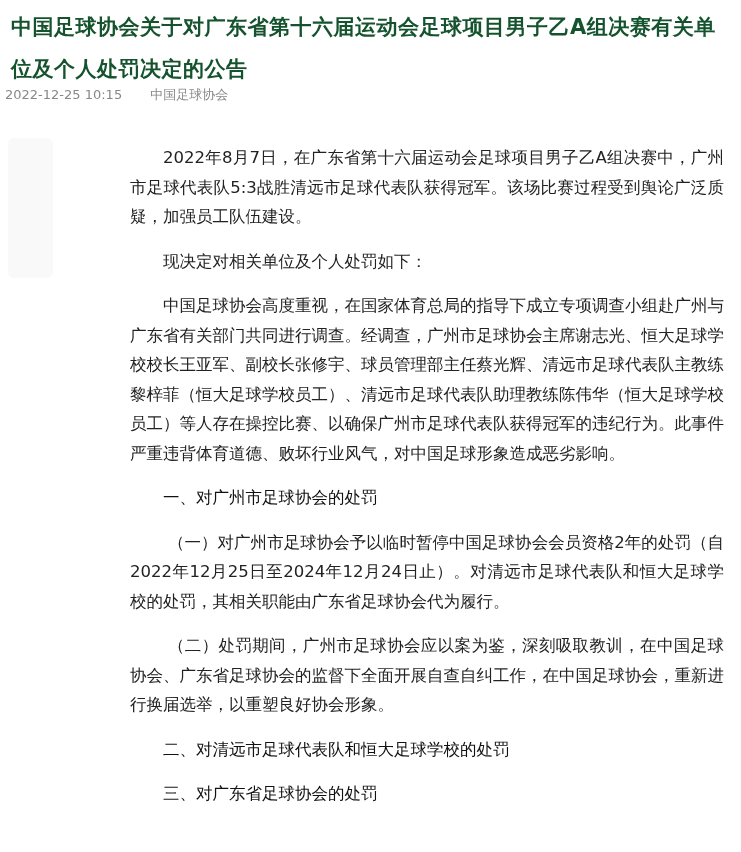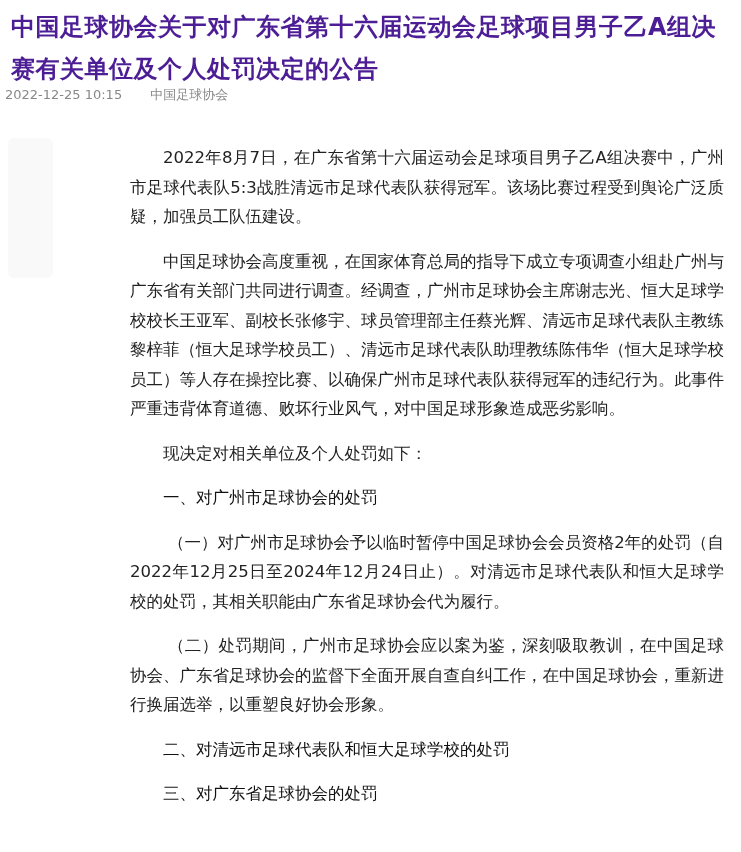--- a/index.html
+++ b/index.html
@@ -3,22 +3,22 @@
 <meta charset="utf-8">
 <style>
   html, body { margin: 0; padding: 0; background: #ffffff; }
   body {
     width: 741px; height: 852px; overflow: hidden; position: relative;
     font-family: "DejaVu Sans", "Liberation Sans", sans-serif;
     color: #222222;
   }
   .title {
     position: absolute; left: 11px; top: 6px; width: 725px;
-    font-size: 24px; font-weight: bold; line-height: 42px;
-    color: #4c1d95; margin: 0; letter-spacing: 0.5px;
+    font-size: 21px; font-weight: bold; line-height: 42px;
+    color: #14532d; margin: 0; letter-spacing: 0.5px;
   }
   .meta {
     position: absolute; left: 5px; top: 85px;
     font-size: 13px; color: #888888; line-height: 20px;
   }
   .meta span { margin-right: 24px; }
   .ghost {
     position: absolute; left: 8px; top: 138px; width: 45px; height: 140px;
     background: #f9f9f9; border-radius: 6px;
   }
@@ -40,22 +40,22 @@
 
 <div class="meta">
   <span>2022-12-25 10:15</span>
   <span>中国足球协会</span>
 </div>
 
 <div class="ghost"></div>
 
 <div class="article">
   <p>2022年8月7日，在广东省第十六届运动会足球项目男子乙A组决赛中，广州市足球代表队5:3战胜清远市足球代表队获得冠军。该场比赛过程受到舆论广泛质疑，加强员工队伍建设。</p>
+  <p>现决定对相关单位及个人处罚如下：</p>
   <p>中国足球协会高度重视，在国家体育总局的指导下成立专项调查小组赴广州与广东省有关部门共同进行调查。经调查，广州市足球协会主席谢志光、恒大足球学校校长王亚军、副校长张修宇、球员管理部主任蔡光辉、清远市足球代表队主教练黎梓菲（恒大足球学校员工）、清远市足球代表队助理教练陈伟华（恒大足球学校员工）等人存在操控比赛、以确保广州市足球代表队获得冠军的违纪行为。此事件严重违背体育道德、败坏行业风气，对中国足球形象造成恶劣影响。</p>
-  <p>现决定对相关单位及个人处罚如下：</p>
 
   <h3>一、对广州市足球协会的处罚</h3>
   <p class="sub">（一）对广州市足球协会予以临时暂停中国足球协会会员资格2年的处罚（自2022年12月25日至2024年12月24日止）。对清远市足球代表队和恒大足球学校的处罚，其相关职能由广东省足球协会代为履行。</p>
   <p class="sub">（二）处罚期间，广州市足球协会应以案为鉴，深刻吸取教训，在中国足球协会、广东省足球协会的监督下全面开展自查自纠工作，在中国足球协会，重新进行换届选举，以重塑良好协会形象。</p>
 
   <h3>二、对清远市足球代表队和恒大足球学校的处罚</h3>
 
   <h3>三、对广东省足球协会的处罚</h3>
 
 </div>

